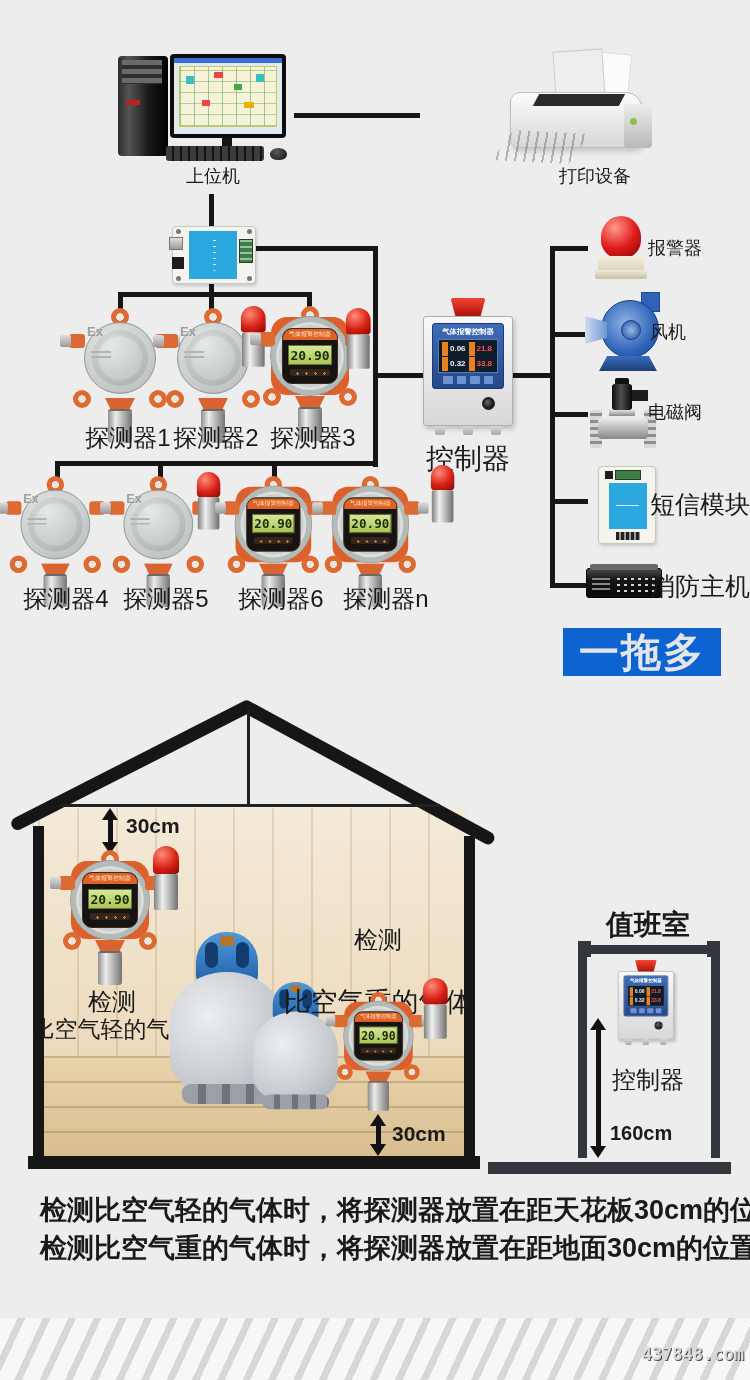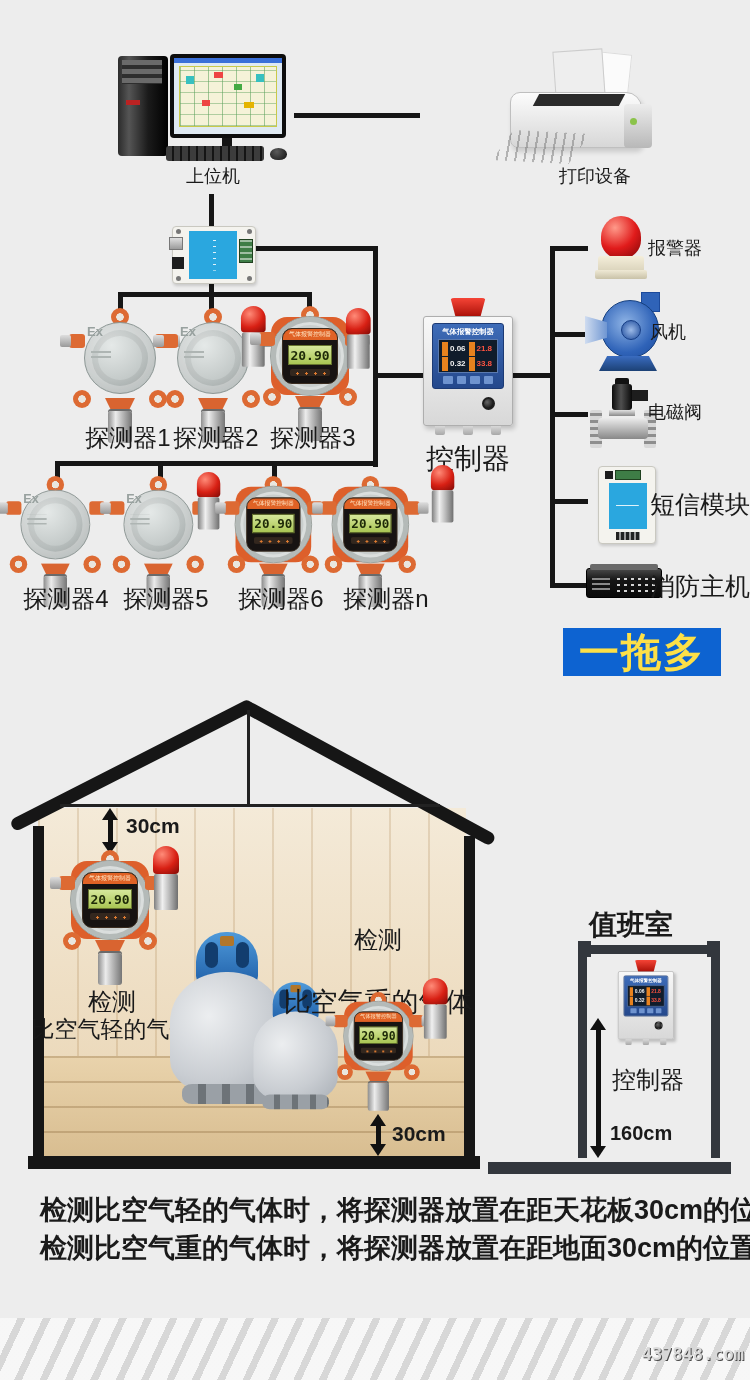--- a/index.html
+++ b/index.html
@@ -11,21 +11,21 @@
   
   .ln{position:absolute;background:#161616;}
 
   
   .lbl{position:absolute;white-space:nowrap;color:#1a1a1a;font-size:18px;}
   .lbl.sm{font-size:24px;}
   .lbl.bold{font-weight:bold;}
   .lbl.center{transform:translateX(-50%);}
 
   
-  .banner{position:absolute;background:#0d63d1;color:#fde047;font-weight:bold;
+  .banner{position:absolute;background:#0d63d1;color:#e5e5e5;font-weight:bold;
           display:flex;align-items:center;justify-content:center;letter-spacing:2px;text-align:center;}
 
   
   .pc{position:absolute;left:112px;top:52px;width:182px;height:114px;}
   .tower{left:6px;top:4px;width:50px;height:100px;border-radius:4px;
          background:linear-gradient(90deg,#2b2b2b,#555 22%,#1b1b1b 60%,#000);}
   .tower i.bays{left:4px;top:4px;width:40px;height:24px;
          background:repeating-linear-gradient(180deg,#6a6a6a 0 5px,#2e2e2e 5px 9px);}
   .tower i.logo{left:8px;top:44px;width:14px;height:5px;background:#b22;}
   .mon{left:58px;top:2px;width:116px;height:84px;background:#0d0d0d;border-radius:4px;padding:4px;}
@@ -598,21 +598,21 @@
       <i class="tube"></i>
   </div>
 
   <div class="varrow" style="left:370px;top:1114px;height:42px">
     <i class="up"></i>
       <i class="sh"></i>
       <i class="dn"></i>
   </div>
   <div class="lbl bold" style="left:392px;top:1122px;font-size:21px">30cm</div>
 
-  <div class="lbl bold center" style="left:631px;top:906px;font-size:28px">值班室</div>
+  <div class="lbl bold center" style="left:648px;top:906px;font-size:28px">值班室</div>
   <div class="dline" style="left:578px;top:941px;width:13px;height:16px"></div>
   <div class="dline" style="left:707px;top:941px;width:13px;height:16px"></div>
   <div class="dline" style="left:585px;top:945px;width:128px;height:9px"></div>
   <div class="dline" style="left:578px;top:950px;width:9px;height:208px"></div>
   <div class="dline" style="left:711px;top:950px;width:9px;height:208px"></div>
   <div class="dline" style="left:488px;top:1162px;width:243px;height:12px"></div>
 
   <div class="ctrl" style="left:618px;top:960px;transform:scale(.62)">
     <i class="beacon"></i>
     <i class="box">

